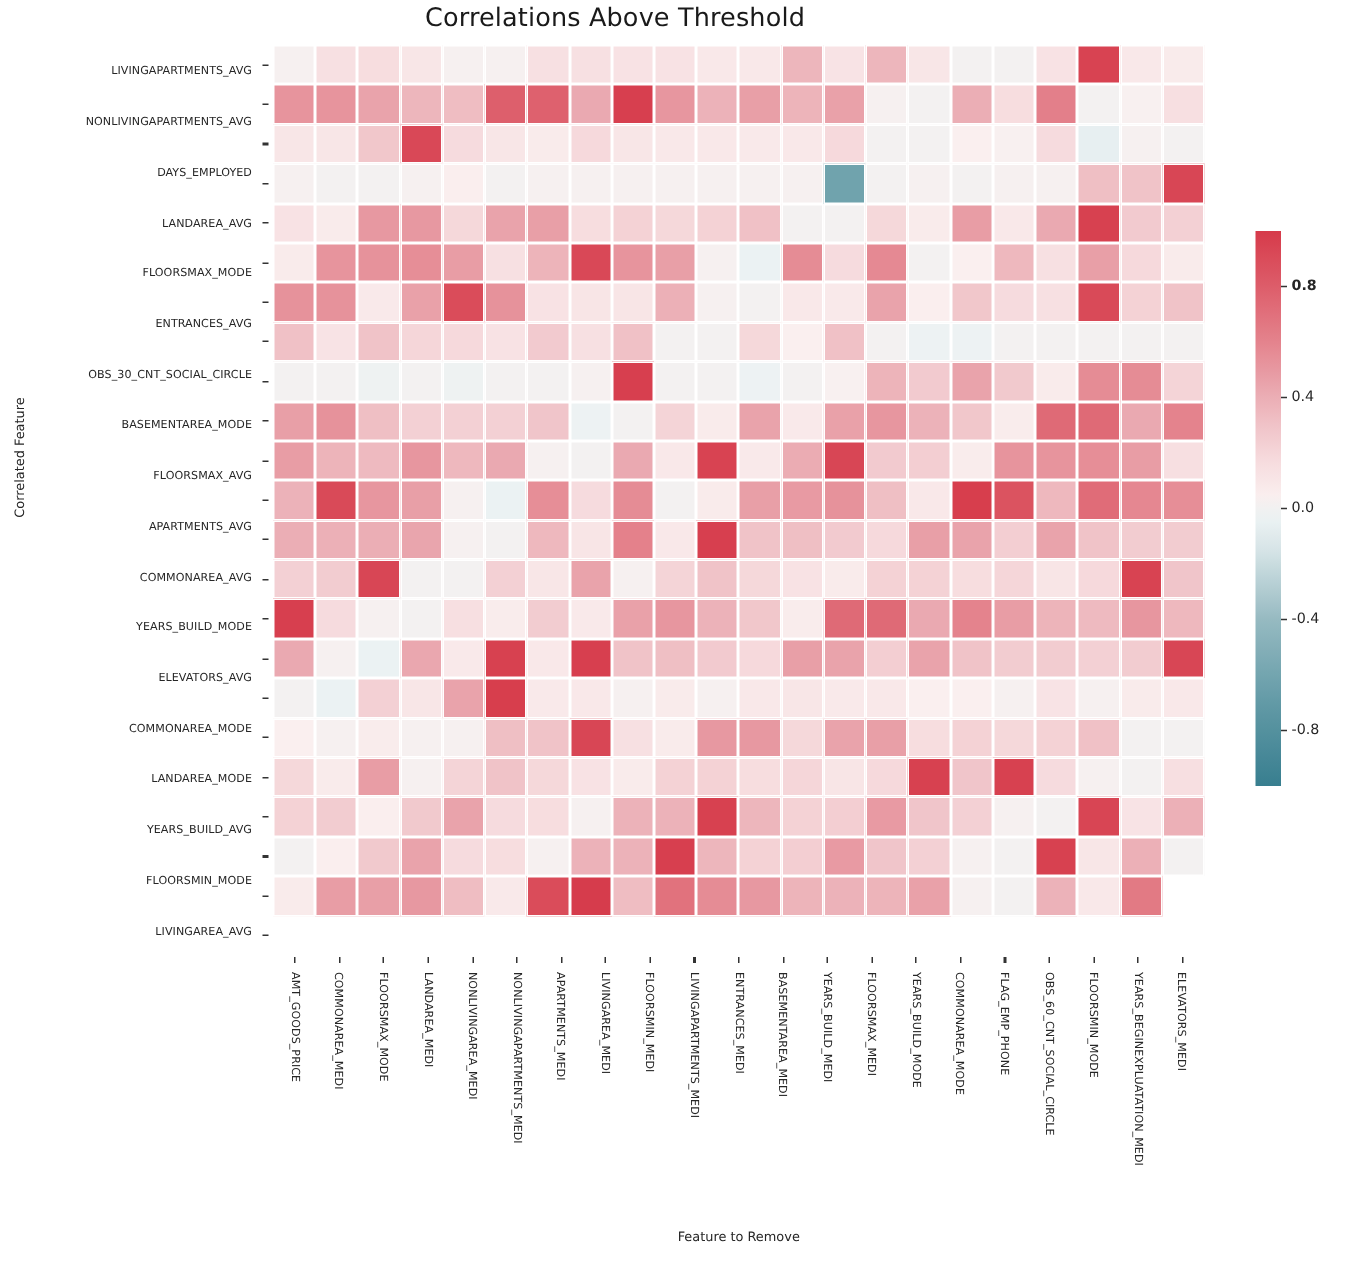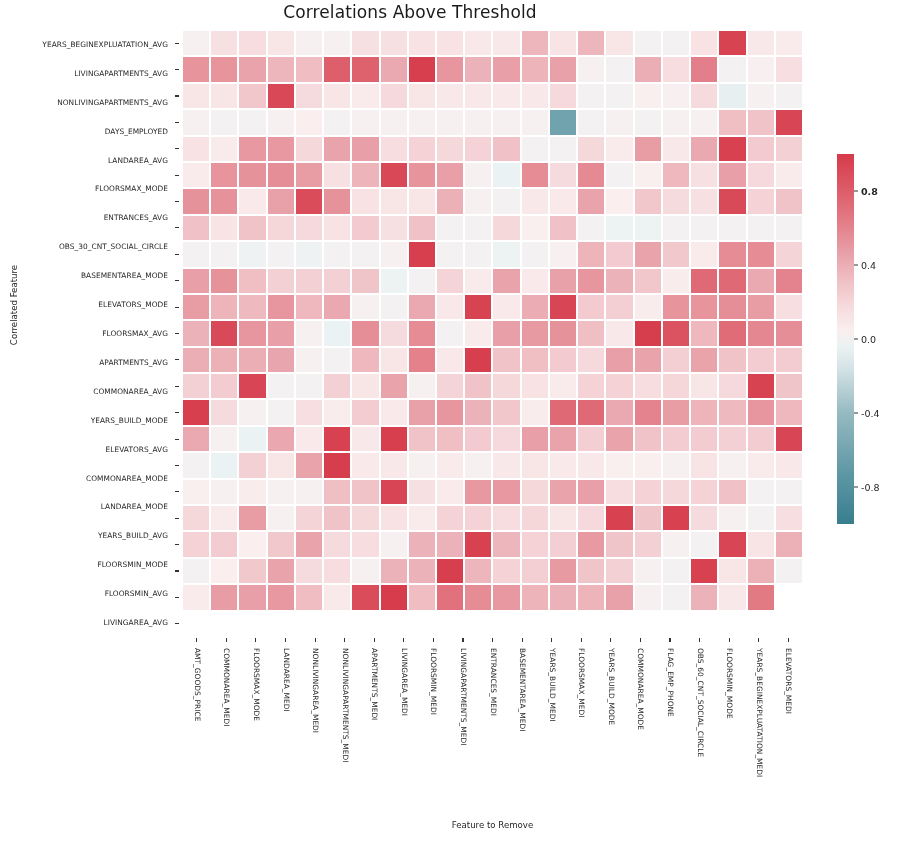--- a/index.html
+++ b/index.html
@@ -126,40 +126,37 @@
 </head>
 <body>
 
 <div id="root">
 
   <div class="title">Correlations Above Threshold</div>
 
   <div class="yaxis-title">Correlated Feature</div>
 
   <div class="ylabels" id="ylabels">
-      <div class="ylab">YEARS_BEGINEXPLUATATION_AVG</div>
       <div class="ylab">LIVINGAPARTMENTS_AVG</div>
       <div class="ylab">NONLIVINGAPARTMENTS_AVG</div>
       <div class="ylab">DAYS_EMPLOYED</div>
       <div class="ylab">LANDAREA_AVG</div>
       <div class="ylab">FLOORSMAX_MODE</div>
       <div class="ylab">ENTRANCES_AVG</div>
       <div class="ylab">OBS_30_CNT_SOCIAL_CIRCLE</div>
       <div class="ylab">BASEMENTAREA_MODE</div>
-      <div class="ylab">ELEVATORS_MODE</div>
       <div class="ylab">FLOORSMAX_AVG</div>
       <div class="ylab">APARTMENTS_AVG</div>
       <div class="ylab">COMMONAREA_AVG</div>
       <div class="ylab">YEARS_BUILD_MODE</div>
       <div class="ylab">ELEVATORS_AVG</div>
       <div class="ylab">COMMONAREA_MODE</div>
       <div class="ylab">LANDAREA_MODE</div>
       <div class="ylab">YEARS_BUILD_AVG</div>
       <div class="ylab">FLOORSMIN_MODE</div>
-      <div class="ylab">FLOORSMIN_AVG</div>
       <div class="ylab">LIVINGAREA_AVG</div>
     </div>
   <div class="ytickmark" id="ytickmarks">
       <span>
         <i></i>
       </span>
       <span>
         <i></i>
       </span>
       <span>

